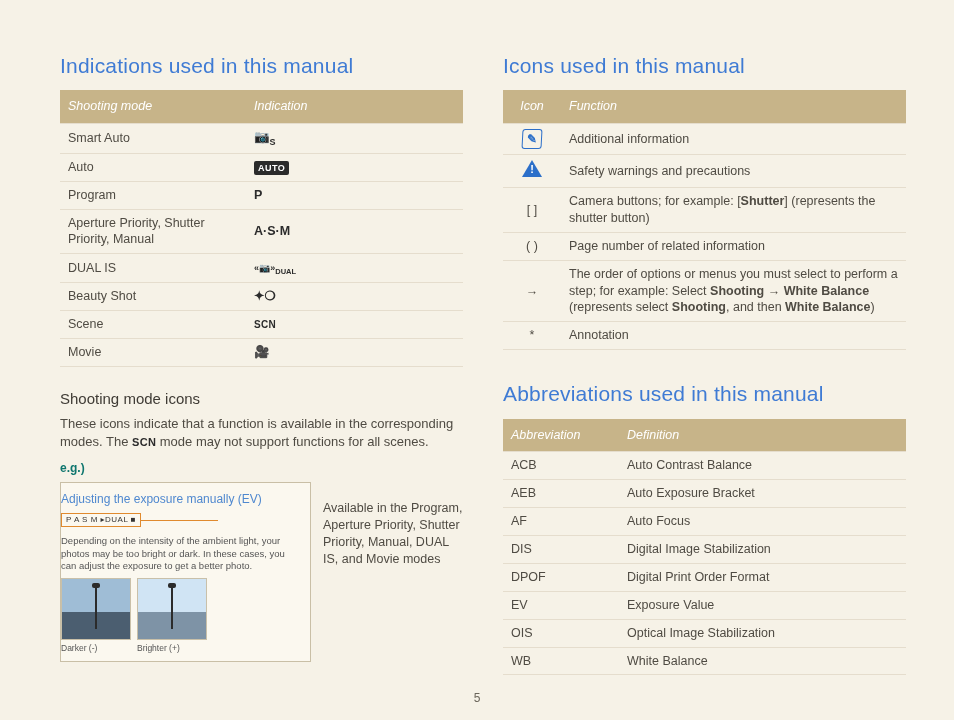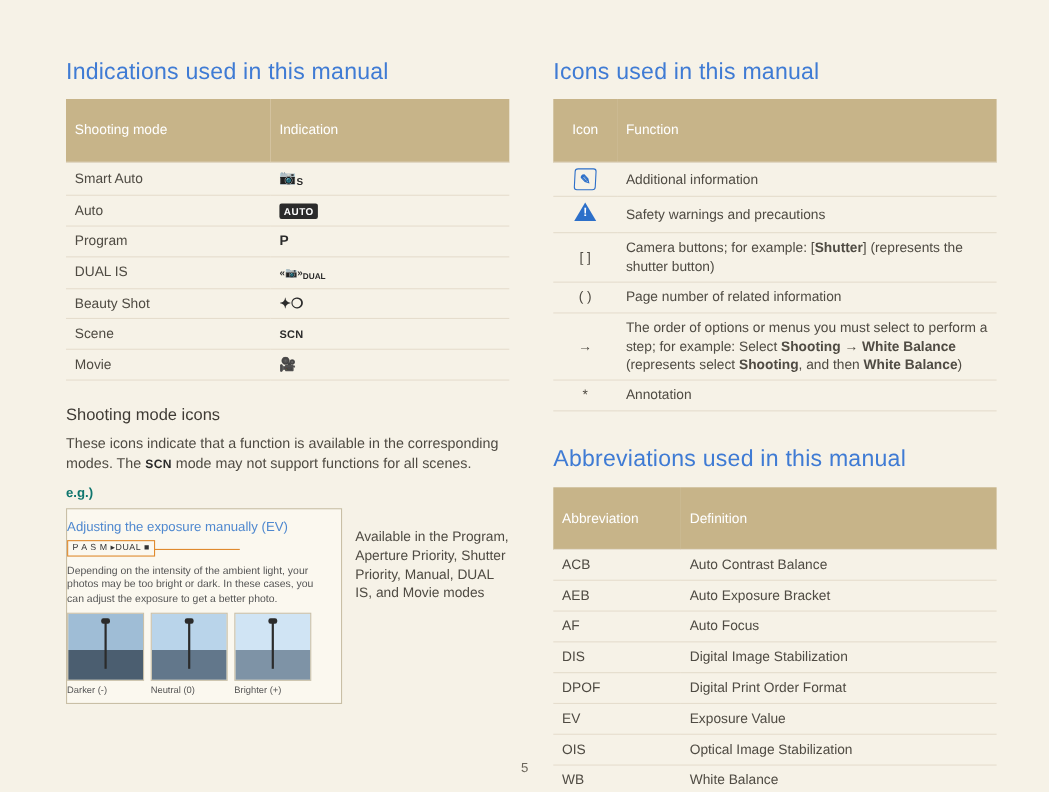--- a/index.html
+++ b/index.html
@@ -30,22 +30,23 @@
   h2.section{
     color:var(--heading);
     font-weight:400;
     font-size:21px;
     letter-spacing:.2px;
     margin:16px 0 10px 0;
   }
   table{border-collapse:collapse;width:100%;font-size:12.5px;}
   th{
     background:var(--th-bg);color:var(--th-text);
-    text-align:left;font-weight:400;padding:20px 8px;
+    text-align:left;font-weight:400;padding:8px 8px;
     border:none;
+    font-style:italic;
   }
   td{
     padding:5px 8px;border-top:1px solid var(--row-line);
     vertical-align:middle;color:var(--text);
   }
   tr:last-child td{border-bottom:1px solid var(--row-line);}
   .icon-cell{width:42px;text-align:center;}
   .mode-cell{width:170px;}
   .badge-auto{
     display:inline-block;background:#2b2b2b;color:#fff;
@@ -125,20 +126,24 @@
         </tr>
         <tr>
           <td>Auto</td>
           <td><span class="badge-auto">AUTO</span></td>
         </tr>
         <tr>
           <td>Program</td>
           <td><span class="sym">P</span></td>
         </tr>
         <tr>
+          <td>Aperture Priority, Shutter Priority, Manual</td>
+          <td><span class="sym">A·S·M</span></td>
+        </tr>
+        <tr>
           <td>DUAL IS</td>
           <td><span class="sym" style="font-size:9px;">«📷»<sub>DUAL</sub></span></td>
         </tr>
         <tr>
           <td>Beauty Shot</td>
           <td><span class="sym">✦❍</span></td>
         </tr>
         <tr>
           <td>Scene</td>
           <td><span class="scn">SCN</span></td>
@@ -163,26 +168,20 @@
           <span class="modes-strip">P A S M  ▸DUAL  ■</span>
           <p>Depending on the intensity of the ambient light, your photos may be too bright or dark. In these cases, you can adjust the exposure to get a better photo.</p>
           <div class="thumbs">
             <div class="thumb">
               <div class="img dark">
                   <span class="lamp"></span>
                 </div>
               <div class="cap">Darker (-)</div>
             </div>
             <div class="thumb">
-              <div class="img">
-                  <span class="lamp"></span>
-                </div>
-              <div class="cap">Neutral (0)</div>
-            </div>
-            <div class="thumb">
               <div class="img light">
                   <span class="lamp"></span>
                 </div>
               <div class="cap">Brighter (+)</div>
             </div>
           </div>
         </div>
         <div class="eg-note">Available in the Program, Aperture Priority, Shutter Priority, Manual, DUAL IS, and Movie modes</div>
       </div>
     </div>

